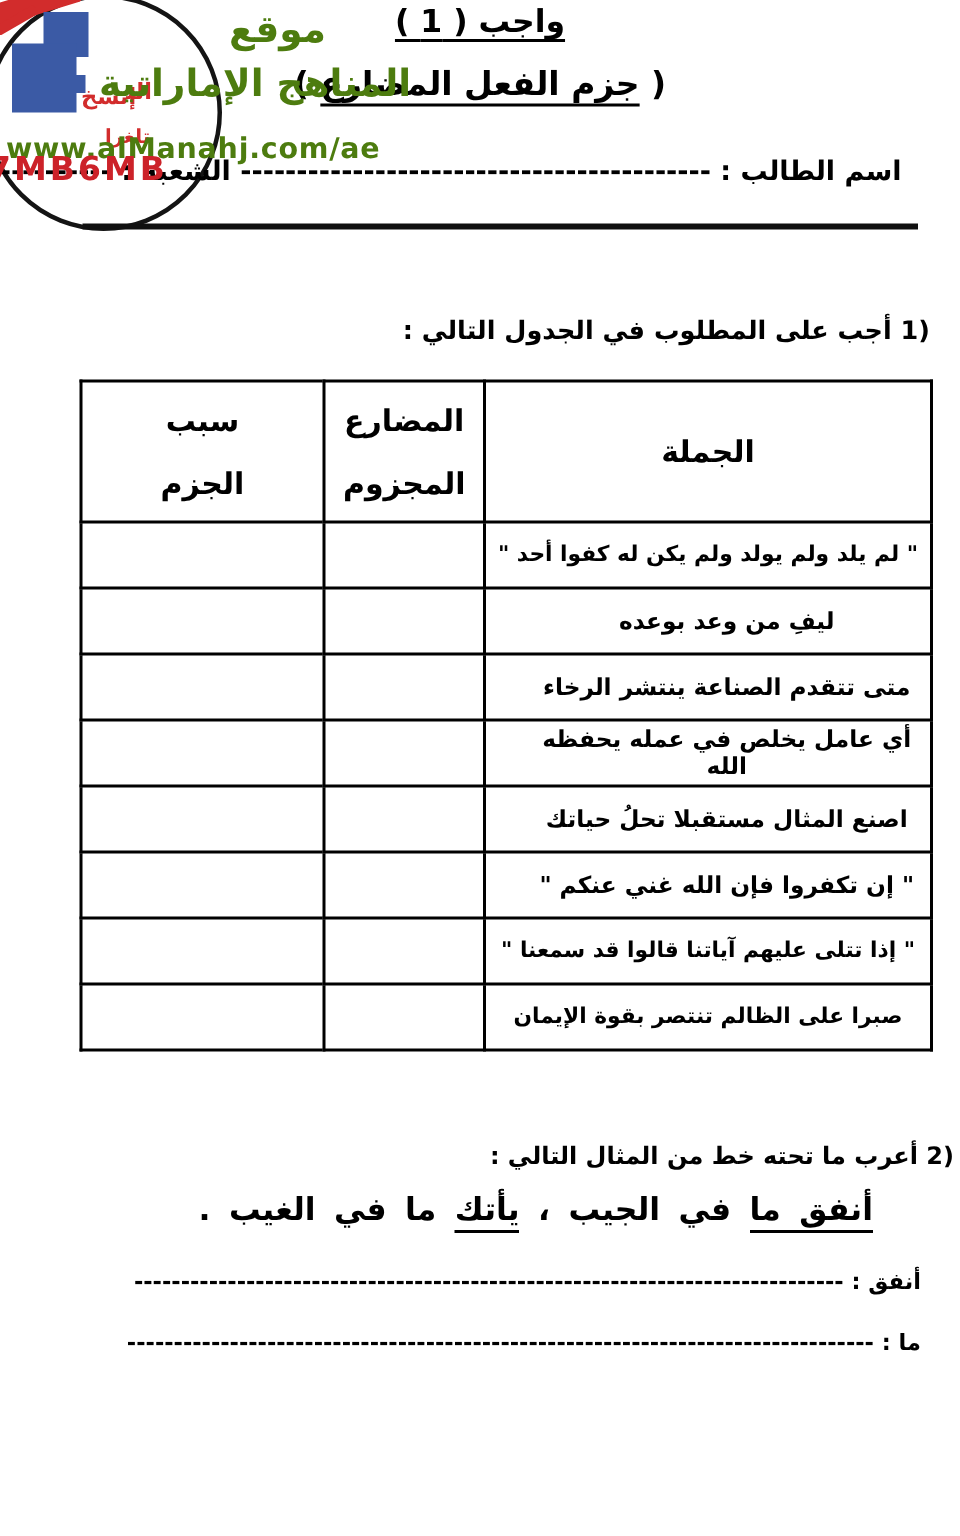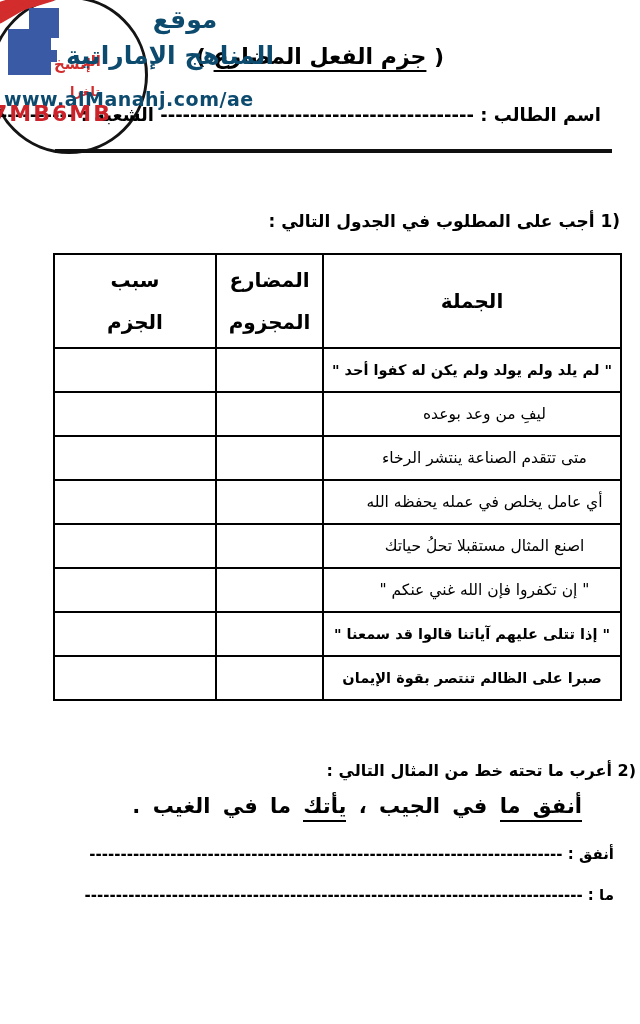--- a/index.html
+++ b/index.html
@@ -21,21 +21,21 @@
   .blue-box { position:absolute; background:#3b5aa5; z-index:2; }
   .bb1 { left:29px; top:8px;  width:30px; height:30px; }
   .bb2 { left:8px;  top:29px; width:43px; height:46px; }
   .bb3 { left:44px; top:50px; width:13px; height:12px; }
   .frag { position:absolute; color:#d22c2c; font-weight:bold; white-space:nowrap; z-index:1; }
   .frag1 { left:54px; top:55px; font-size:15px; }
   .frag2 { left:84px; top:52px; font-size:15px; width:17px; overflow:hidden; }
   .frag3 { left:70px; top:84px; font-size:13px; }
 
   
-  .wm { position:absolute; color:#0c4a6e; font-weight:bold; z-index:3; white-space:nowrap; }
+  .wm { position:absolute; color:#4d7c0f; font-weight:bold; z-index:3; white-space:nowrap; }
   .wm-word { top:5px;  left:70px; width:230px; text-align:center; font-size:25px; }
   .wm-name { top:41px; left:58px; width:224px; text-align:center; font-size:25px; }
   .wm-url  { top:88px; left:4px;  font-size:19px; direction:ltr; letter-spacing:.5px; }
   .wm-code { top:101px; left:-8px; font-size:22px; color:#cc2229; direction:ltr;
     letter-spacing:2px; z-index:3; position:absolute; font-weight:bold; white-space:nowrap; }
 
   
   .title { position:absolute; top:2px; left:0; right:0; text-align:center;
     font-size:21px; font-weight:bold; }
   .title span { text-decoration:underline; text-underline-offset:5px; text-decoration-thickness:2px; }
@@ -51,21 +51,21 @@
   .num { font-weight:bold; }
   table.grid { position:absolute; top:253px; left:53px; width:567px;
     border-collapse:collapse; table-layout:fixed; direction:rtl; }
   table.grid th, table.grid td { border:2px solid #000; text-align:center; vertical-align:middle; }
   col.c-sent { width:298px; } col.c-verb { width:107px; } col.c-reason { width:162px; }
   tr.head th { height:94px; font-size:20px; font-weight:bold; }
   tr.head th .l { display:block; line-height:42px; }
   tr.row td { height:44px; }
   td.sent { font-size:15px; padding:0 6px; }
   tr.b td.sent { font-weight:bold; font-size:14.5px; }
-  tr.n td.sent { font-weight:normal; font-size:15.5px;padding-left:31px; }
+  tr.n td.sent { font-weight:bold; font-size:15.5px;padding-left:31px; }
 
   
   .q2-prompt { position:absolute; top:761px; right:4px; font-size:16px; font-weight:bold;text-align:right; }
   .q2-example { position:absolute; top:794px; right:58px; font-size:21px; font-weight:bold;
     word-spacing:5px; white-space:nowrap; }
   .q2-example .u { border-bottom:2.5px solid #000; padding-bottom:2px; }
   .ans { position:absolute; right:26px; font-size:15px; font-weight:bold; white-space:nowrap; }
   .ans1 { top:845px; } .ans2 { top:886px; }
 </style>
 </head>
@@ -83,20 +83,21 @@
     <div class="frag frag1">إنسخ</div>
     <div class="frag frag2">النـ</div>
     <div class="frag frag3">تلغرا</div>
   </div>
 
   <div class="wm wm-word">موقع</div>
   <div class="wm wm-name">المناهج الإماراتية</div>
   <div class="wm wm-url">www.alManahj.com/ae</div>
   <div class="wm-code">7MB6MB</div>
 
+  <div class="title"><span>واجب ( 1 )</span></div>
   <div class="subtitle"><span>( </span><span class="inner">جزم الفعل المضارع</span><span> )</span></div>
 
   <div class="name-line"><span>اسم الطالب : </span><span>------------------------------------------</span><span> الشعبة : </span><span>----------</span></div>
 
   <div class="divider"></div>
 
   <div class="q1-prompt"><span class="num" dir="ltr">1)</span><span> أجب على المطلوب في الجدول التالي :</span></div>
 
   <table class="grid">
     <colgroup>

